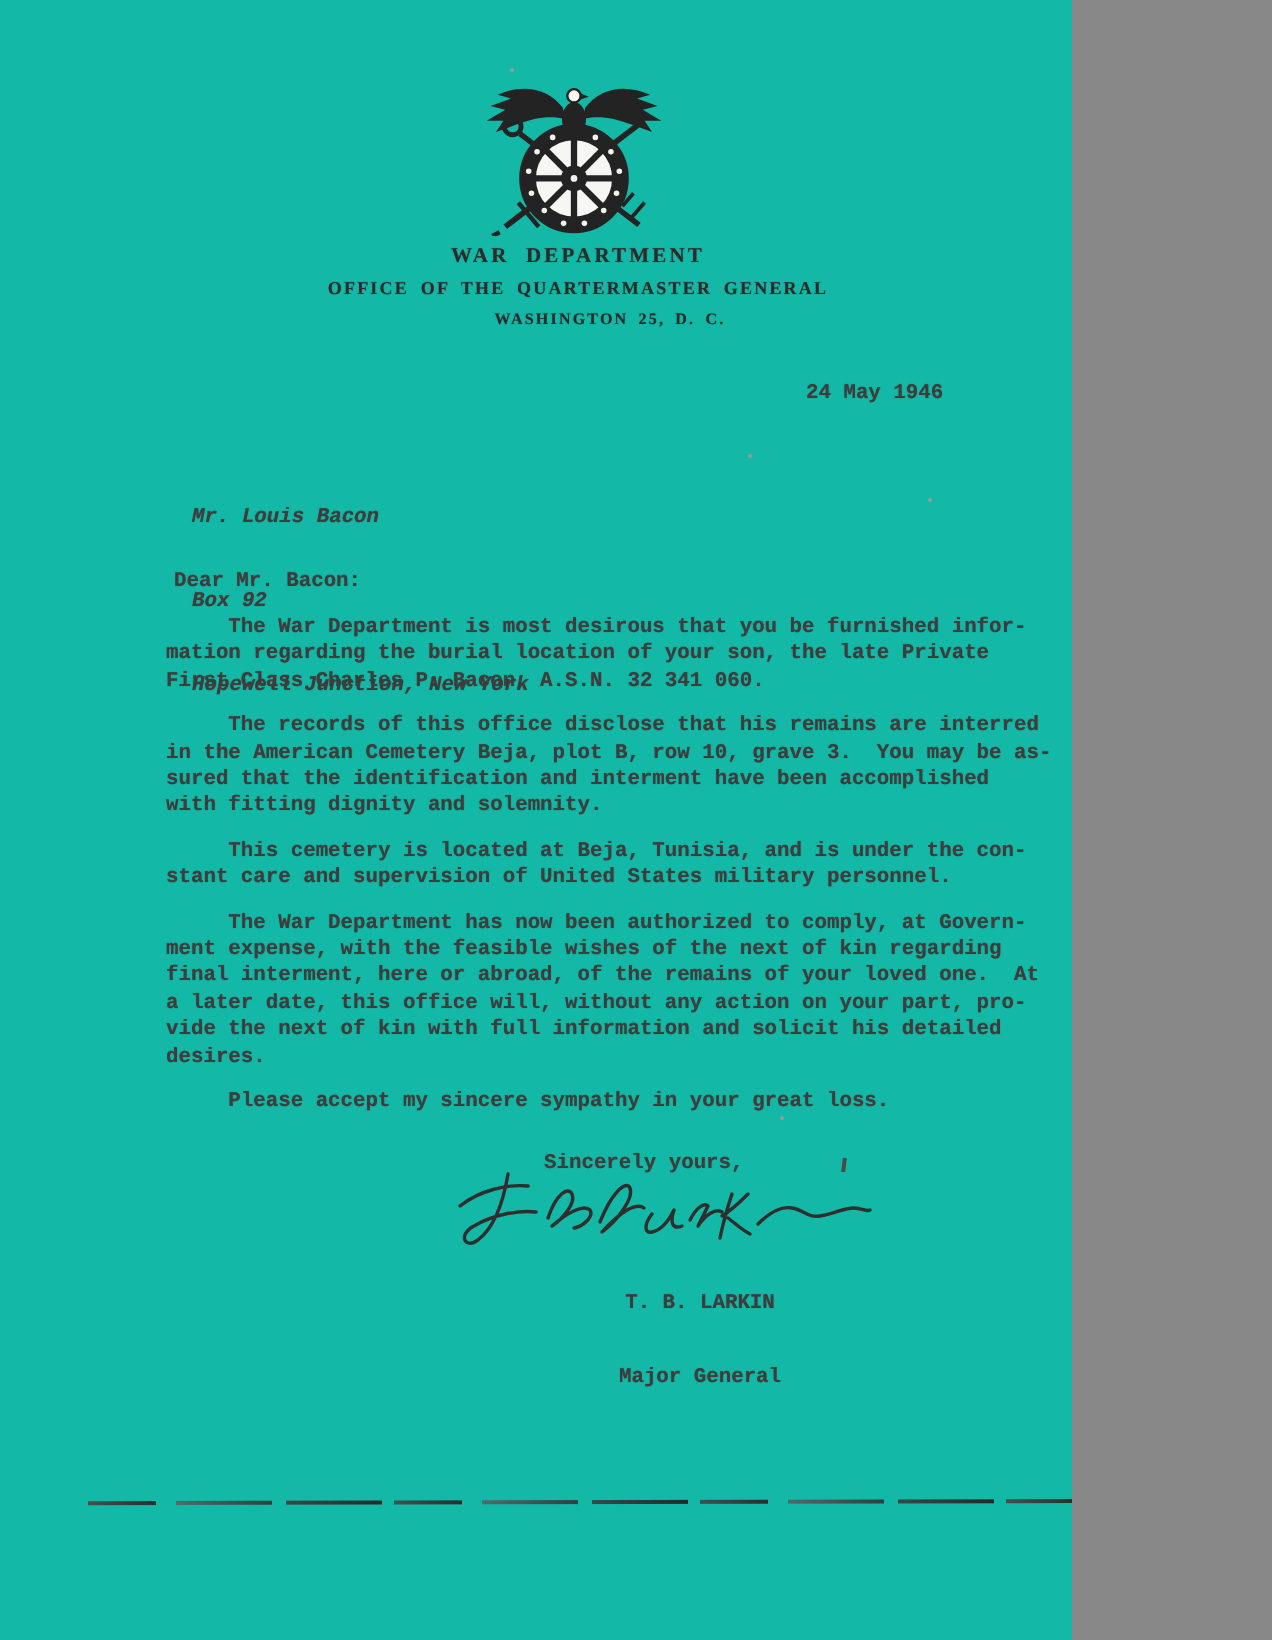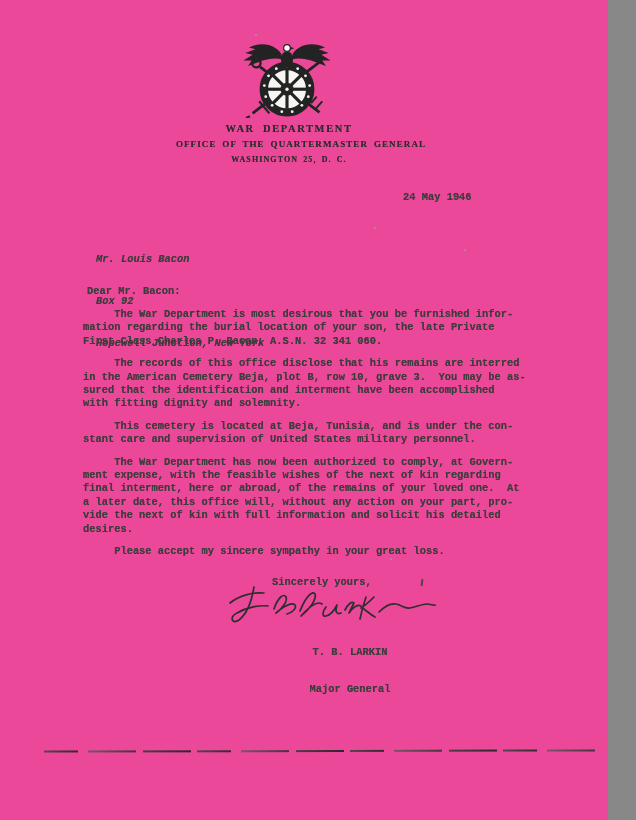--- a/index.html
+++ b/index.html
@@ -1,18 +1,18 @@
 <!DOCTYPE html>
 <html><head>
 <meta charset="utf-8">
 <style>
   html,body{margin:0;padding:0;background:#888;}
   .page{
-    position:relative; width:608px; height:820px;
-    background:#ec4899;
+    position:relative; width:536px; height:820px;
+    background:#14b8a6;
     overflow:hidden;
     font-family:"Liberation Mono", monospace;
   }
   
   .type{
     position:absolute;
     font-family:"Liberation Mono", monospace;
     font-size:10.4px;
     font-weight:bold;
     line-height:13.4px;
@@ -23,22 +23,22 @@
   .para{margin:0 0 9px 0;}
   .para div{white-space:pre;}
   
   .lh{
     position:absolute; left:0; width:578px; text-align:center;
     font-family:"Liberation Serif", serif;
     font-weight:bold; color:#2c2c2c; white-space:pre;
     text-shadow:0 0 0.5px rgba(40,40,40,.6);
   }
   .lh-dept{top:123px; font-size:10.5px; letter-spacing:1.6px; word-spacing:4px;}
-  .lh-office{top:139px; font-size:9px;  letter-spacing:1.1px; word-spacing:2.5px;padding-left:12px;}
-  .lh-wash{top:155px; font-size:8px;  letter-spacing:1.1px; word-spacing:2px;}
+  .lh-office{top:139px; font-size:9px;  letter-spacing:1.1px; word-spacing:2.5px;}
+  .lh-wash{top:155px; font-size:8px;  letter-spacing:1.1px; word-spacing:2px;padding-left:16px;}
   .emblem{position:absolute; left:240px; top:40px;}
   .addr{left:96px; top:224px; line-height:14px;font-style:italic;}
   .dateline{left:403px; top:191px;}
   .salutation{left:87px; top:285px;text-align:center;}
   .bodytext{left:83px; top:308px;}
   .valediction{left:272px; top:560px;margin-top:16px;}
   .sigscript{position:absolute; left:226px; top:581px;}
   .sigtick{
     position:absolute; left:421px; top:579px; width:1.6px; height:7px;
     background:#4a4a4a; transform:rotate(7deg);

